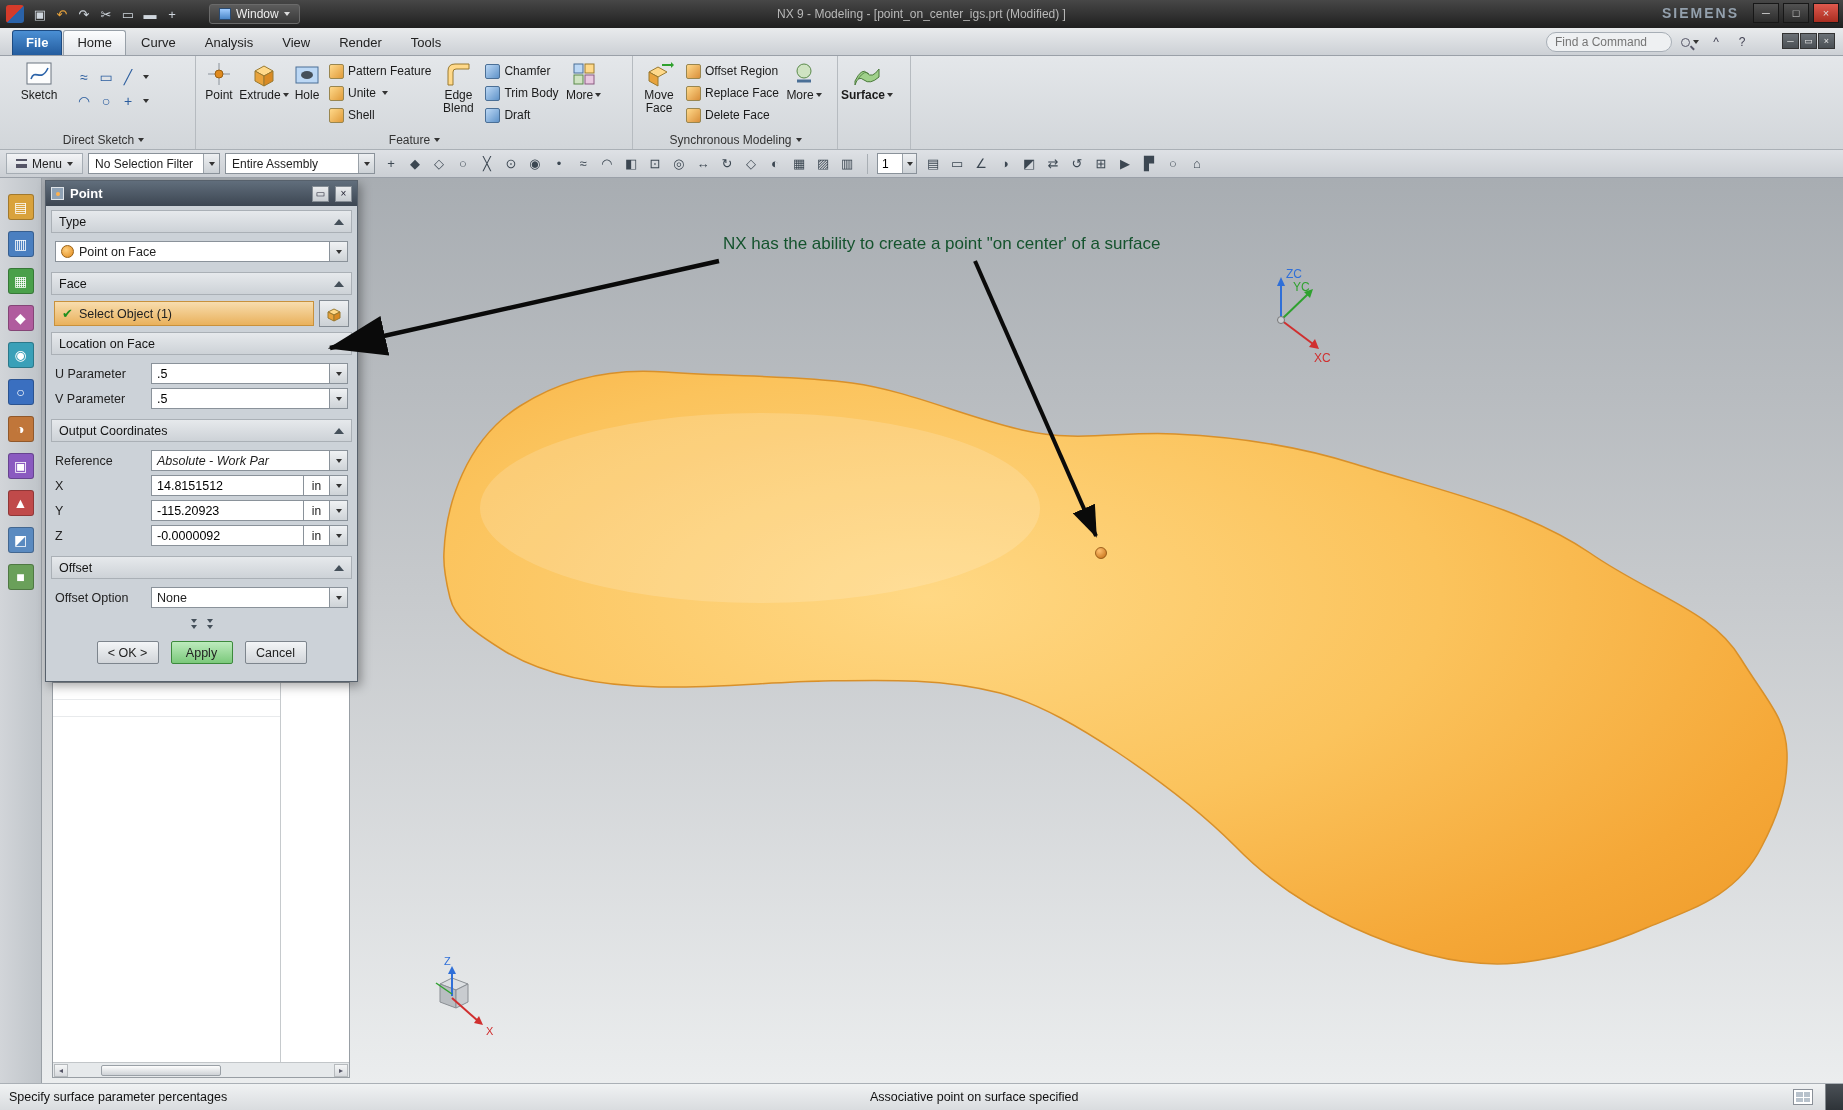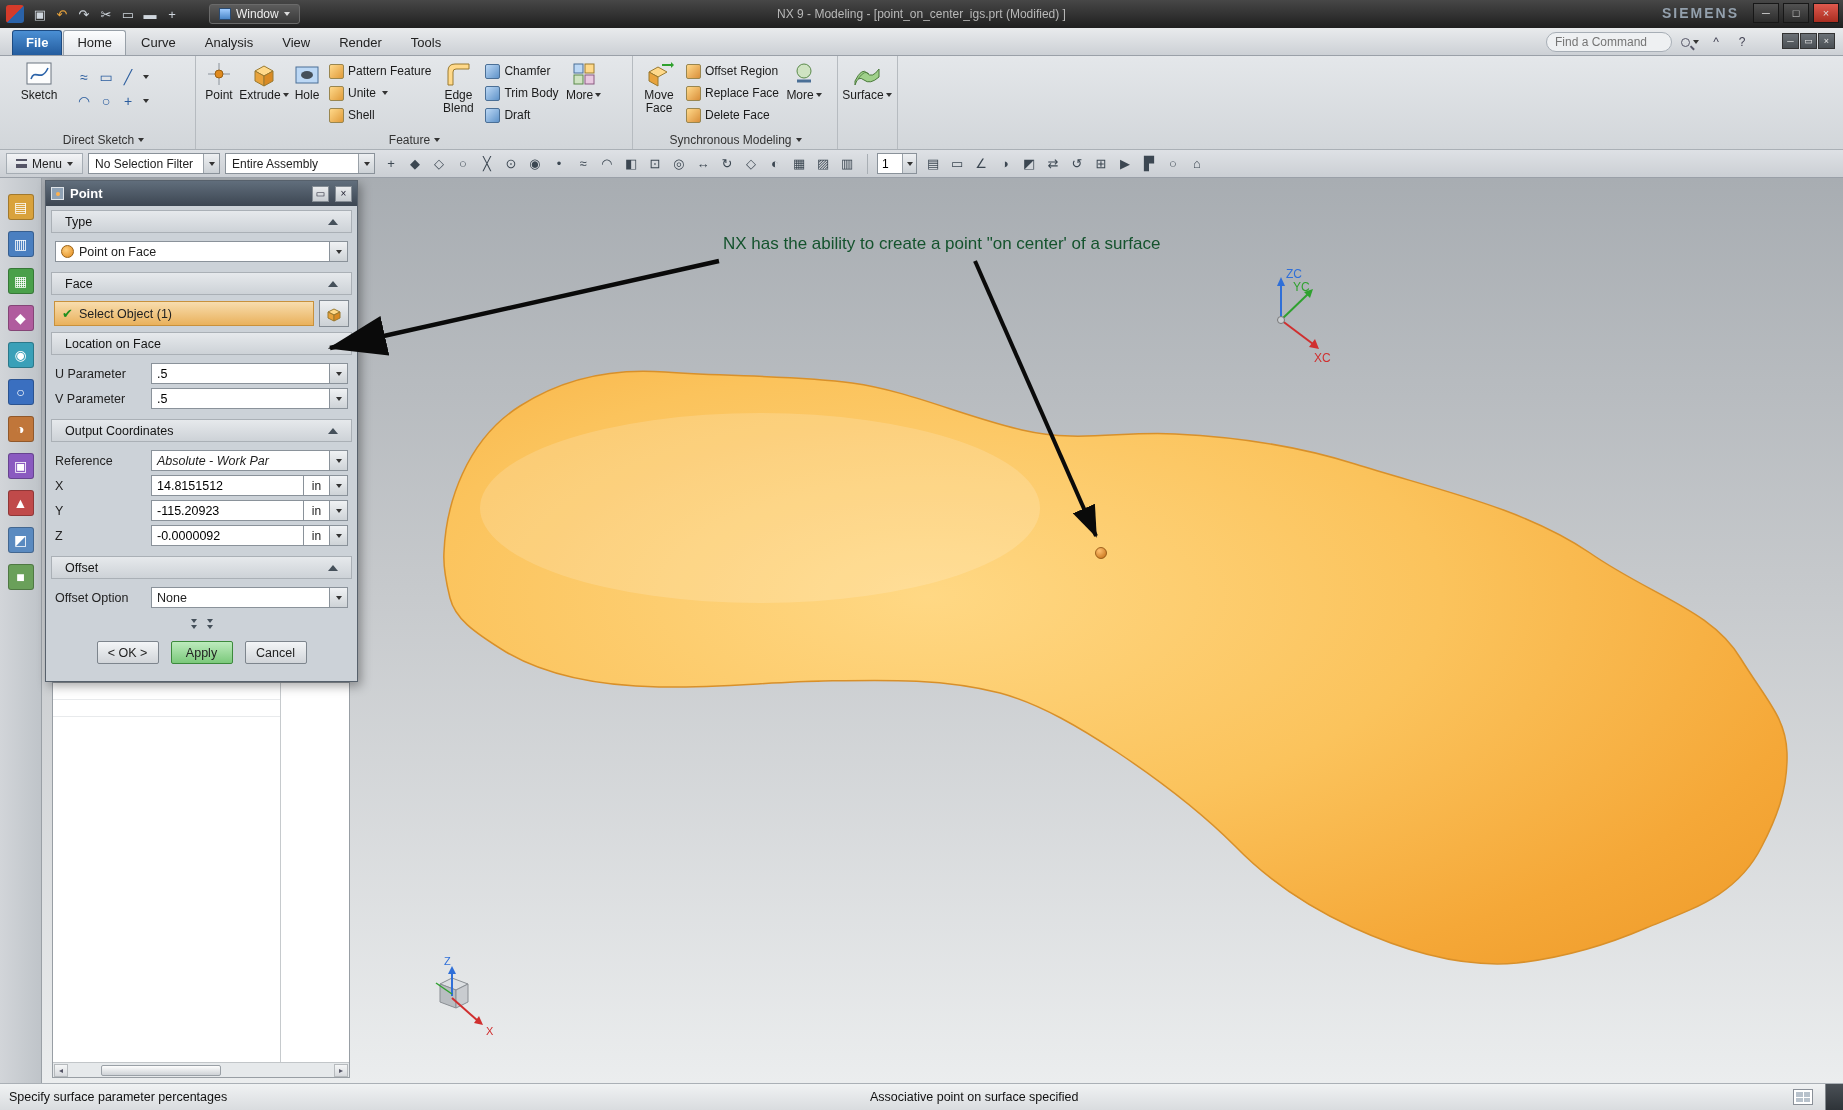--- a/index.html
+++ b/index.html
@@ -33,21 +33,21 @@
   .ticon{width:20px;height:20px;display:flex;align-items:center;justify-content:center;color:#445;font-size:12px;border:1px solid transparent;}
   .docwin{position:absolute;right:8px;top:5px;display:flex;gap:1px;}
   .docbtn{width:17px;height:16px;display:flex;align-items:center;justify-content:center;background:linear-gradient(#6b7177,#4a4f54);border:1px solid #333;color:#e8e8e8;font-size:9px;}
 
   
   .ribbon{position:absolute;top:56px;left:0;right:0;height:94px;background:linear-gradient(#e4e7ea,#d2d6da);border-bottom:1px solid #aab0b6;z-index:80;}
   .rgroup{position:absolute;top:0;bottom:0;border-right:1px solid #b6bbc0;}
   .g-direct{left:12px;width:184px;}
   .g-feature{left:197px;width:436px;}
   .g-sync{left:634px;width:204px;}
-  .g-surface{left:839px;width:59px;border-right:1px solid #b6bbc0;}
+  .g-surface{left:839px;width:72px;border-right:1px solid #b6bbc0;font-weight:bold;}
   .rgroup-label{position:absolute;bottom:2px;left:0;right:0;display:flex;justify-content:center;align-items:center;gap:4px;font-size:12px;color:#333;}
   .rbody{position:absolute;top:1px;left:2px;right:2px;height:73px;display:flex;align-items:stretch;gap:1px;}
   .bigbtn{display:flex;flex-direction:column;align-items:center;padding-top:2px;gap:0;font-size:12px;color:#1b1b1b;text-align:center;line-height:1.05;}
   .bigbtn .bicon{width:30px;height:30px;flex:none;}
   .blabel{display:flex;align-items:center;gap:2px;justify-content:center;}
   .smallcol{display:flex;flex-direction:column;padding-top:3px;}
   .rsmall{display:flex;align-items:center;gap:4px;font-size:12px;color:#1b1b1b;padding:1px 3px;height:22px;white-space:nowrap;}
   .mini-icon{width:15px;height:15px;flex:none;border-radius:2px;border:1px solid #99864f;background:linear-gradient(135deg,#ffd98a,#e09b3a);}
   .col-f2 .mini-icon{background:linear-gradient(135deg,#bcd8f5,#5f93c9);border-color:#4a6f96;}
   .col-sy .mini-icon{background:linear-gradient(135deg,#ffd98a,#d98f3a);border-color:#99864f;}
@@ -81,21 +81,21 @@
   .overlay{position:absolute;left:0;top:0;width:1843px;height:905px;z-index:50;pointer-events:none;}
   .annotation{position:absolute;left:723px;top:56px;font-size:17px;color:#14532d;z-index:60;pointer-events:none;white-space:nowrap;}
 
   
   .dialog{position:absolute;left:45px;top:2px;width:313px;height:502px;z-index:40;background:#ccd2d8;border:1px solid #57616c;box-shadow:3px 4px 10px rgba(0,0,0,.35);}
   .dlg-title{height:25px;background:linear-gradient(#616e7c,#3c4652);color:#fff;display:flex;align-items:center;padding:0 5px;gap:6px;font-weight:bold;font-size:13px;}
   .dlg-ico{width:13px;height:13px;border:1px solid #dfe4e9;background:#8fa2b5;position:relative;flex:none;}
   .dlg-ico::after{content:"";position:absolute;left:4px;top:4px;width:4px;height:4px;border-radius:50%;background:#ffb14d;}
   .dlg-title .spacer{flex:1;}
   .dlg-tbtn{width:17px;height:16px;background:linear-gradient(#e9ebed,#c7ccd1);border:1px solid #848c94;color:#223;font-size:10px;display:flex;align-items:center;justify-content:center;font-weight:normal;}
-  .sect-h{height:23px;margin:4px 5px 0;background:linear-gradient(#e6e9ec,#cdd2d7);border:1px solid #aab0b6;display:flex;align-items:center;padding:0 13px;font-size:12.5px;color:#141414;}
+  .sect-h{height:23px;margin:4px 5px 0;background:linear-gradient(#e6e9ec,#cdd2d7);border:1px solid #aab0b6;display:flex;align-items:center;padding:0 7px;font-size:12.5px;color:#141414;}
   .sect-h .chev{margin-left:auto;}
   .sect-body{padding:4px 9px 2px;}
   .field-row{display:flex;align-items:center;margin:4px 0;font-size:12.5px;}
   .field-row .lbl{width:96px;flex:none;}
   .ibox{flex:1;height:21px;background:#fff;border:1px solid #8a929a;display:flex;align-items:center;padding-left:5px;font-size:12.5px;overflow:hidden;}
   .ibox input{border:none;outline:none;width:100%;font-size:12.5px;font-family:"Liberation Sans",sans-serif;}
   .unit{width:26px;height:21px;background:#fff;border:1px solid #8a929a;border-left:none;display:flex;align-items:center;justify-content:center;font-size:12px;flex:none;}
   .ddbtn{width:18px;height:21px;border:1px solid #8a929a;border-left:none;background:linear-gradient(#f0f2f4,#ced3d7);display:flex;align-items:center;justify-content:center;flex:none;}
   .type-ico{width:13px;height:13px;border-radius:50%;background:radial-gradient(circle at 38% 35%,#ffcf7d,#e08a1e);border:1px solid #9a6012;margin-right:5px;flex:none;}
   .select-row{display:flex;align-items:center;gap:5px;margin:5px 8px;}

